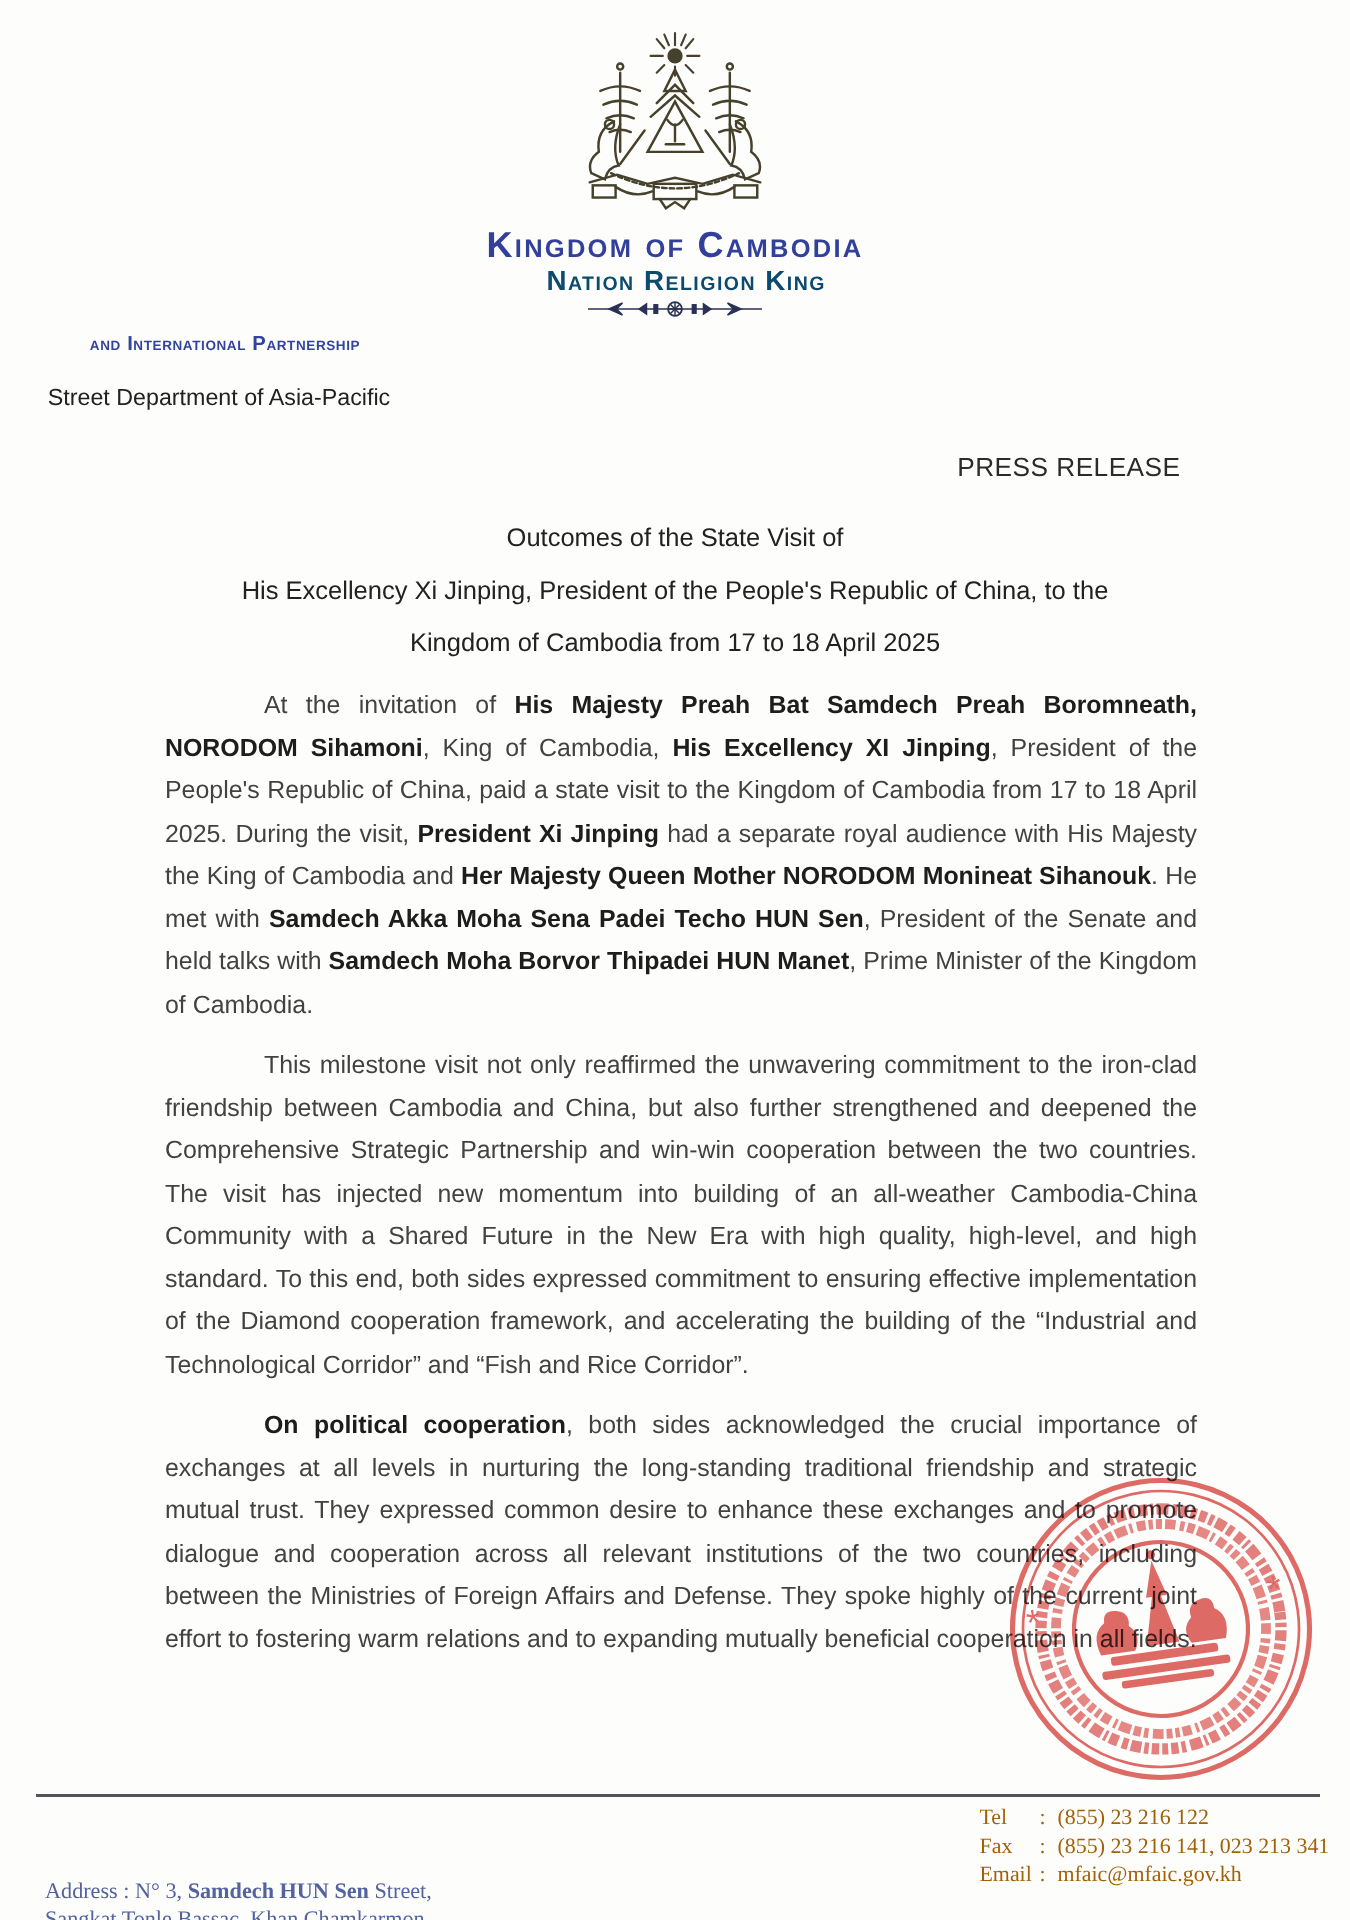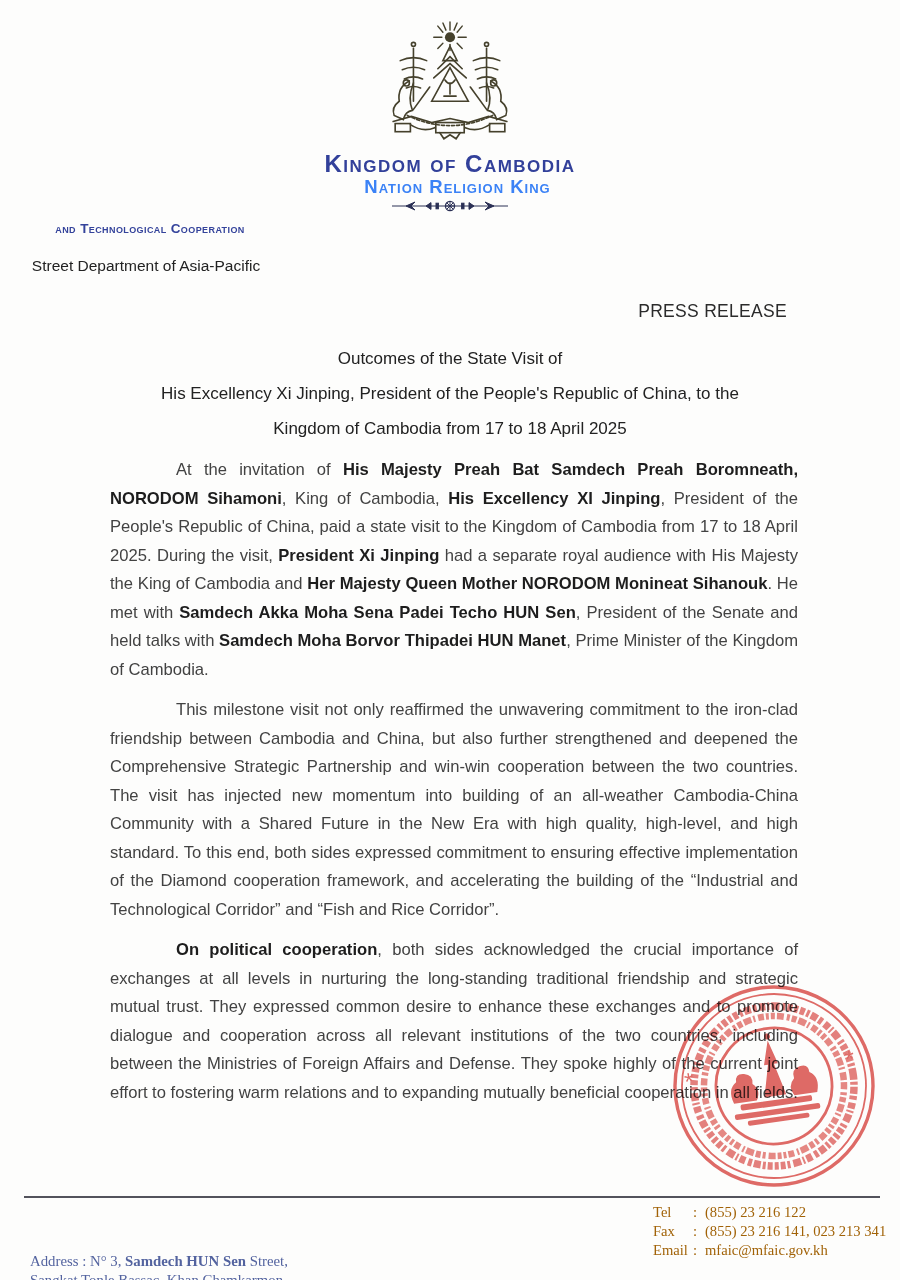--- a/index.html
+++ b/index.html
@@ -15,21 +15,21 @@
   
   .emblem { position:absolute; left:378px; top:20px; width:144px; height:132px; }
   .kingdom-line {
     position:absolute; left:0; top:150px; width:900px;
     text-align:center; font-variant:small-caps; font-weight:bold;
     font-size:24px; letter-spacing:1.5px; color:#32409a;
   }
   .motto-line {
     position:absolute; left:0; top:176px; width:900px;
     text-align:center; font-variant:small-caps; font-weight:bold;
-    font-size:18.5px; letter-spacing:1px; color:#3b82f6;padding-left:15px;
+    font-size:18.5px; letter-spacing:1px; color:#0c4a6e;padding-left:15px;
   }
   .ornament { position:absolute; left:390px; top:198px; width:120px; height:16px; }
   .ministry {
     position:absolute; left:6px; top:221px; width:288px;
     text-align:center; font-variant:small-caps; font-weight:bold;
     font-size:13.5px; line-height:16.5px; letter-spacing:.4px; color:#34439b;
   }
   .department {
     position:absolute; left:6px; top:257px; width:280px;
     text-align:center; font-size:15.5px; color:#222;
@@ -159,21 +159,21 @@
         <rect x="71.6" y="5.2" width="2.4" height="5.6"></rect>
         <path d="M36,8 l5,-3.4 l0,6.8 Z"></path>
         <path d="M84,8 l-5,-3.4 l0,6.8 Z"></path>
         <path d="M16,8 l9,-4 l-4,4 l4,4 Z"></path>
         <path d="M104,8 l-9,-4 l4,4 l-4,4 Z"></path>
       </g>
     </svg>
   </div>
 
   <div class="ministry">
-    <div>and Technological Cooperation</div>
+    <div>and International Partnership</div>
   </div>
   <div class="department">Street Department of Asia-Pacific</div>
 
   <div class="press-label">PRESS RELEASE</div>
 
   <div class="doc-title">
       <div>Outcomes of the State Visit of</div>
       <div>His Excellency Xi Jinping, President of the People's Republic of China, to the</div>
       <div>Kingdom of Cambodia from 17 to 18 April 2025</div>
     </div>

